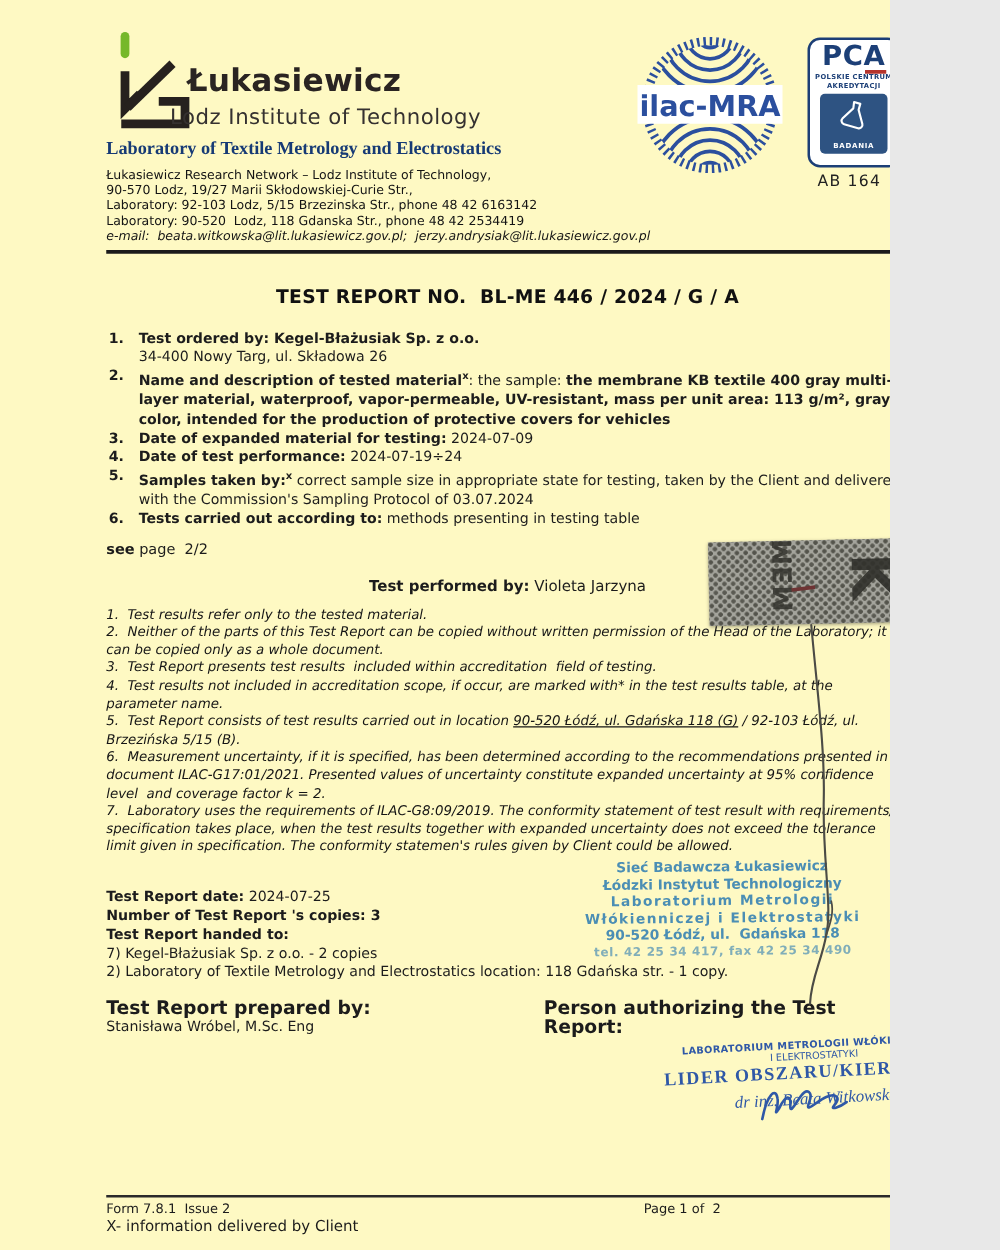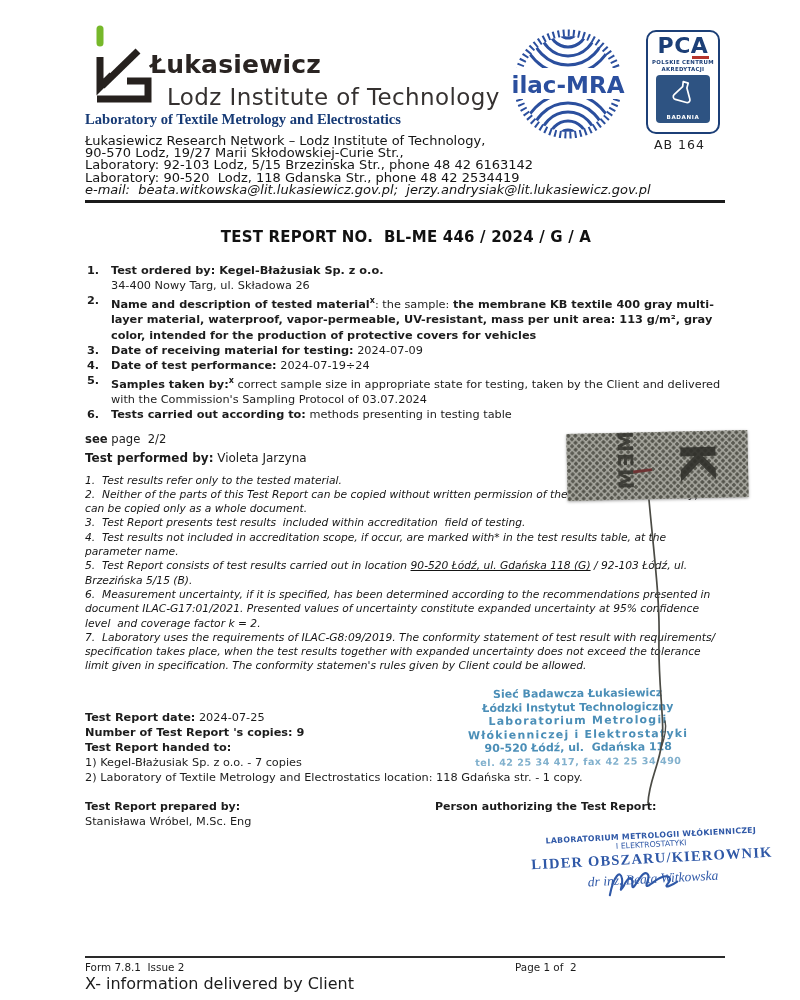--- a/index.html
+++ b/index.html
@@ -1,23 +1,23 @@
 <!DOCTYPE html>
 <html><head>
 <meta charset="utf-8">
 <style>
   html,body{margin:0;padding:0;background:#e8e8e8;}
-  #page{position:relative;width:800px;height:1000px;background:#ffffff;overflow:hidden;
+  #page{position:relative;width:712px;height:1000px;background:#fef9c3;overflow:hidden;
         font-family:"DejaVu Sans","Liberation Sans",sans-serif;color:#1c1c1c;}
   
   .logo-svg{position:absolute;left:86px;top:24px;}
   .brand{position:absolute;left:150px;top:50px;font-size:25px;font-weight:bold;color:#2a2422;letter-spacing:.2px;}
-  .brand-sub{position:absolute;left:167px;top:84px;font-size:23px;color:#353130;letter-spacing:.4px;}
+  .brand-sub{position:absolute;left:136px;top:84px;font-size:17px;color:#353130;letter-spacing:.4px;}
   .lab-title{position:absolute;left:85px;top:111px;font-size:14.6px;font-weight:bold;color:#163a75;font-family:Liberation Serif, serif;}
-  .address{position:absolute;left:85px;top:135px;font-size:13px;line-height:12.2px;color:#141414;}
+  .address{position:absolute;left:85px;top:135px;font-size:10px;line-height:12.2px;color:#141414;}
   .address .email{font-style:italic;}
   .ilac{position:absolute;left:510px;top:26px;}
   .pca-box{position:absolute;left:646px;top:30px;width:70px;height:100px;border:2.5px solid #1c3f77;border-radius:10px;
            background:#fff;display:flex;flex-direction:column;align-items:center;}
   .pca-acr{font-size:22px;font-weight:bold;color:#1c3f77;line-height:22px;margin-top:3px;letter-spacing:.5px;position:relative;}
   .pca-red{position:absolute;right:-1px;bottom:-2px;width:17px;height:3.5px;background:#b5342c;}
   .pca-name{font-size:5.4px;font-weight:bold;color:#1c3f77;text-align:center;line-height:6.5px;margin-top:2px;letter-spacing:.3px;}
   .pca-badge{width:54px;height:48px;background:#2e5382;border-radius:4px;margin-top:3px;position:relative;}
   .pca-badge-label{position:absolute;bottom:3px;width:100%;text-align:center;font-size:5.6px;font-weight:bold;color:#ffffff;letter-spacing:.6px;}
   .ab-num{position:absolute;left:654px;top:137px;font-size:12.5px;color:#222;letter-spacing:1px;text-align:center;}
@@ -25,26 +25,26 @@
   
   .content{position:absolute;left:85px;top:210px;width:642px;}
   .title{margin-top:18px;text-align:center;font-size:15px;font-weight:bold;letter-spacing:.2px;color:#111;}
   .items{margin-top:17px;font-size:11.3px;line-height:15.2px;}
   .item{position:relative;padding-left:26px;}
   .item .no{position:absolute;left:2px;font-weight:bold;}
   .item b{font-weight:bold;}
   sup{font-size:8px;font-weight:bold;}
   .results-h{margin-top:8px;text-align:center;font-size:12.6px;font-weight:bold;}
   .see{margin-top:9px;font-size:11.6px;}
-  .performed{margin-top:5px;font-size:12px;}
+  .performed{margin-top:16px;font-size:12px;text-align:center;}
   .notes{margin-top:9px;font-style:italic;font-size:10.7px;line-height:14.3px;width:632px;color:#151515;}
   .notes u{text-decoration:underline;}
   
   .content2{position:absolute;left:85px;top:710px;width:642px;font-size:11.3px;line-height:15px;}
-  .signrow{position:relative;margin-top:14px;height:15px;font-weight:bold;font-size:11px;}
+  .signrow{position:relative;margin-top:14px;height:15px;font-weight:bold;font-size:15px;}
   .auth-label{position:absolute;left:350px;top:0;}
   
   .swatch{position:absolute;left:567px;top:432px;width:181px;height:67px;z-index:5;transform:rotate(-1.2deg);
           background-color:#a4a49c;
           background-image:radial-gradient(circle at 2px 2px,#54544c 1.5px,rgba(0,0,0,0) 2.1px),
                            radial-gradient(circle at 2px 2px,#5a5a52 1.5px,rgba(0,0,0,0) 2.1px);
           background-size:7px 7px,7px 7px;background-position:0 0,3.5px 3.5px;
           box-shadow:0 1px 3px rgba(0,0,0,.35);overflow:hidden;}
   .sw-print1{position:absolute;left:30px;top:16px;font-size:21px;font-weight:bold;color:#35352f;opacity:.88;
              letter-spacing:1px;transform:rotate(90deg) scaleY(-1);}
@@ -62,21 +62,21 @@
               color:#2f58a7;transform:rotate(-3deg);}
   .sa1{font-size:7.8px;font-weight:600;letter-spacing:.3px;}
   .sa2{font-size:7.8px;}
   .sa3{font-family:"Liberation Serif","DejaVu Serif",serif;font-size:14.5px;font-weight:600;letter-spacing:1.2px;margin-top:1px;}
   .sa-name{font-family:"Liberation Serif","DejaVu Serif",serif;font-style:italic;font-size:13.5px;margin-top:4px;}
   .sig-svg{position:absolute;left:96px;top:34px;}
   
   .rule-bottom{position:absolute;left:85px;top:956px;width:640px;height:1.6px;background:#2a2a2a;}
   .foot-form{position:absolute;left:85px;top:961px;font-size:10.4px;}
   .foot-page{position:absolute;left:515px;top:961px;font-size:10.4px;text-align:center;}
-  .foot-x{position:absolute;left:85px;top:974px;font-size:16px;}
+  .foot-x{position:absolute;left:85px;top:974px;font-size:12px;}
 </style>
 </head>
 <body>
 
 <div id="page">
 
   <svg class="logo-svg" width="66" height="82" viewBox="0 0 66 82">
     <line x1="14" y1="5" x2="14" y2="19" stroke="#76b82a" stroke-width="7" stroke-linecap="round"></line>
     <path d="M14 33 L14 63 L26 51" fill="none" stroke="#26211e" stroke-width="7" stroke-linejoin="miter"></path>
     <path d="M52 27 L16 62" fill="none" stroke="#26211e" stroke-width="7"></path>
@@ -143,21 +143,21 @@
         <span class="no">1.</span>
         <b>Test ordered by: Kegel-Błażusiak Sp. z o.o.</b><br>
         <span>34-400 Nowy Targ, ul. Składowa 26</span>
       </div>
       <div class="item">
         <span class="no">2.</span>
         <b>Name and description of tested material</b><sup>x</sup><span>: the sample: </span><b>the membrane KB textile 400 gray multi-layer material, waterproof, vapor-permeable, UV-resistant, mass per unit area: 113 g/m², gray color, intended for the production of protective covers for vehicles</b>
       </div>
       <div class="item">
         <span class="no">3.</span>
-        <b>Date of receiving material for testing:</b><span> 2024-07-09</span>
+        <b>Date of expanded material for testing:</b><span> 2024-07-09</span>
       </div>
       <div class="item">
         <span class="no">4.</span>
         <b>Date of test performance:</b><span> 2024-07-19÷24</span>
       </div>
       <div class="item">
         <span class="no">5.</span>
         <b>Samples taken by:</b><sup>x</sup><span> correct sample size in appropriate state for testing, taken by the Client and delivered with the Commission's Sampling Protocol of 03.07.2024</span>
       </div>
       <div class="item">
@@ -175,23 +175,23 @@
       <div>3.&nbsp; Test Report presents test results &nbsp;included within accreditation &nbsp;field of testing.</div>
       <div>4.&nbsp; Test results not included in accreditation scope, if occur, are marked with* in the test results table, at the parameter name.</div>
       <div><span>5.&nbsp; Test Report consists of test results carried out in location </span><u>90-520 Łódź, ul. Gdańska 118 (G)</u><span> / 92-103 Łódź, ul. Brzezińska 5/15 (B).</span></div>
       <div>6.&nbsp; Measurement uncertainty, if it is specified, has been determined according to the recommendations presented in document ILAC-G17:01/2021. Presented values of uncertainty constitute expanded uncertainty at 95% confidence level &nbsp;and coverage factor k = 2.</div>
       <div>7.&nbsp; Laboratory uses the requirements of ILAC-G8:09/2019. The conformity statement of test result with requirements/ specification takes place, when the test results together with expanded uncertainty does not exceed the tolerance limit given in specification. The conformity statemen's rules given by Client could be allowed.</div>
     </div>
   </div>
 
   <div class="content2">
     <div><b>Test Report date:</b><span> 2024-07-25</span></div>
-    <div><b>Number of Test Report 's copies: 9</b></div>
+    <div><b>Number of Test Report 's copies: 3</b></div>
     <div><b>Test Report handed to:</b></div>
-    <div>1) Kegel-Błażusiak Sp. z o.o. - 7 copies</div>
+    <div>7) Kegel-Błażusiak Sp. z o.o. - 2 copies</div>
     <div>2) Laboratory of Textile Metrology and Electrostatics location: 118 Gdańska str. - 1 copy.</div>
     <div class="signrow">
       <span>Test Report prepared by:</span>
       <span class="auth-label">Person authorizing the Test Report:</span>
     </div>
     <div>Stanisława Wróbel, M.Sc. Eng</div>
   </div>
 
   <div class="swatch">
     <span class="sw-print1">MEM</span>

